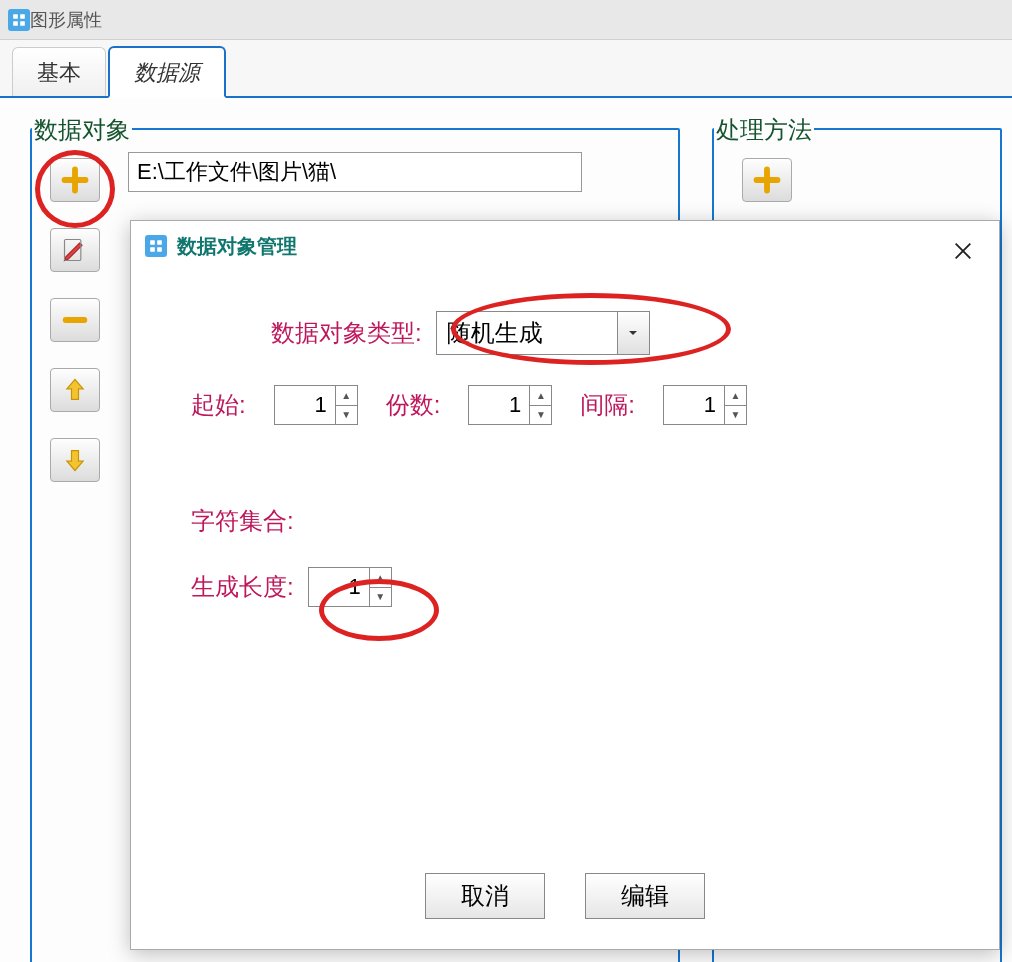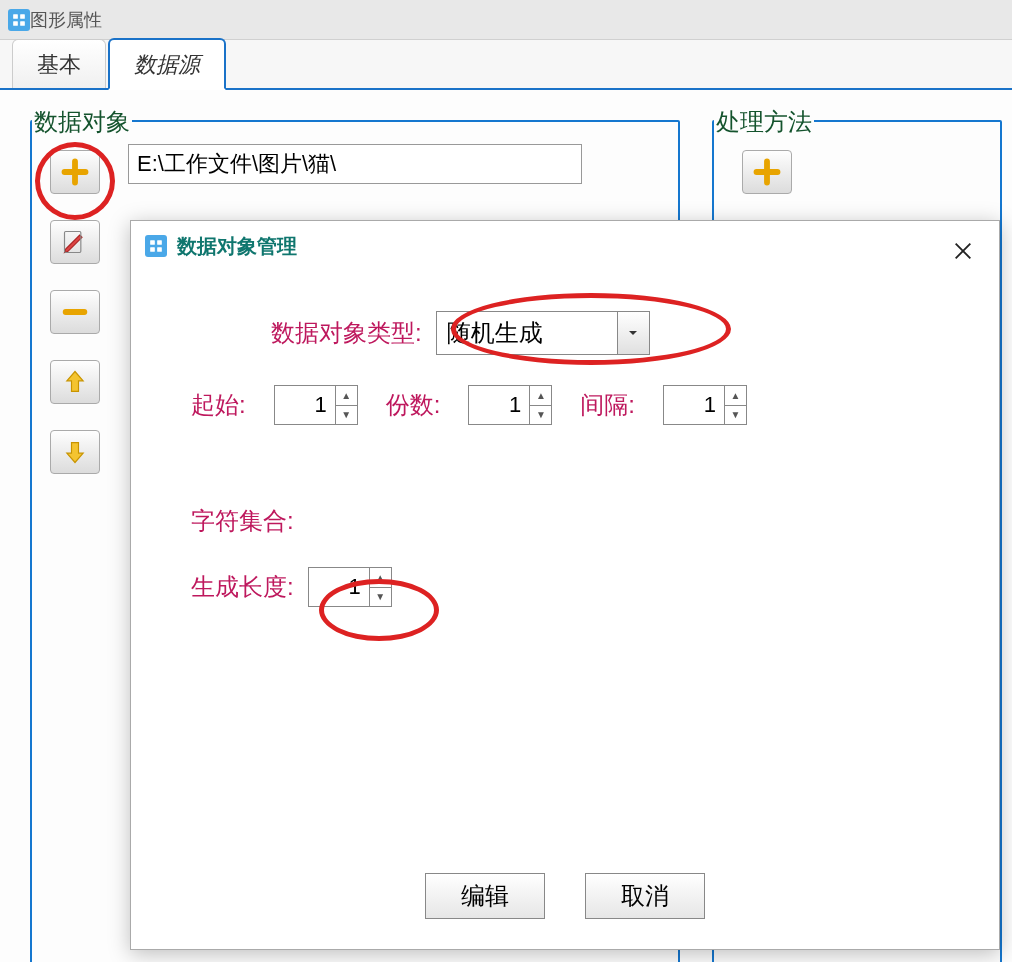--- a/index.html
+++ b/index.html
@@ -5,21 +5,21 @@
     * { box-sizing: border-box; margin: 0; padding: 0; }
     body { font-family: "Microsoft YaHei", Arial, sans-serif; background: #fff; width: 1012px; height: 962px; overflow: hidden; position: relative; }
 
     .window { width: 1012px; height: 962px; background: #fdfdfd; position: relative; }
 
     .titlebar { height: 40px; background: #e8e8e8; display: flex; align-items: center; padding: 0 8px; border-bottom: 1px solid #d0d0d0; }
     .app-icon { width: 22px; height: 22px; background: #4aa8e8; border-radius: 3px; display: flex; align-items: center; justify-content: center; }
     .app-icon svg { width: 14px; height: 14px; }
     .title-text { font-size: 18px; color: #555; }
 
-    .tabs-bar { height: 50px; display: flex; align-items: flex-end; padding: 0 12px; border-bottom: 2px solid #1a72c8; background: #f7f7f7; }
+    .tabs-bar { height: 58px; display: flex; align-items: flex-end; padding: 0 12px; border-bottom: 2px solid #1a72c8; background: #f7f7f7; }
     .tab { padding: 10px 24px 8px 24px; font-size: 22px; color: #333; border: 1px solid #ccc; border-bottom: none; border-radius: 6px 6px 0 0; margin-right: 2px; cursor: pointer; background: linear-gradient(#fff,#f0f0f0); }
     .tab.active { background: #fff; border-color: #1a72c8; border-width: 2px; border-bottom: 2px solid #fff; margin-bottom: -2px; font-style: italic; }
 
     .content-area { position: relative; padding: 20px; height: calc(100% - 90px); }
 
     .group-label { font-size: 24px; color: #14532d; margin-bottom: 6px; }
 
     .fieldset-data { position: absolute; top: 30px; left: 30px; width: 650px; height: 870px; border: 2px solid #1577cf; border-radius: 2px; padding: 12px; }
 
     .fieldset-proc { position: absolute; top: 30px; right: 10px; width: 290px; height: 870px; border: 2px solid #1577cf; border-radius: 2px; padding: 12px; }
@@ -216,18 +216,18 @@
             </div>
         </div>
       </div>
 
     </div>
 
     <div class="highlight-ring" style="top:72px; left:320px; width:280px; height:72px;"></div>
     <div class="highlight-ring" style="top:358px; left:188px; width:120px; height:62px;"></div>
 
     <div class="modal-footer">
+      <button class="btn">取消</button>
       <button class="btn">编辑</button>
-      <button class="btn">取消</button>
     </div>
   </div>
 
 </div>
 
 </body></html>

